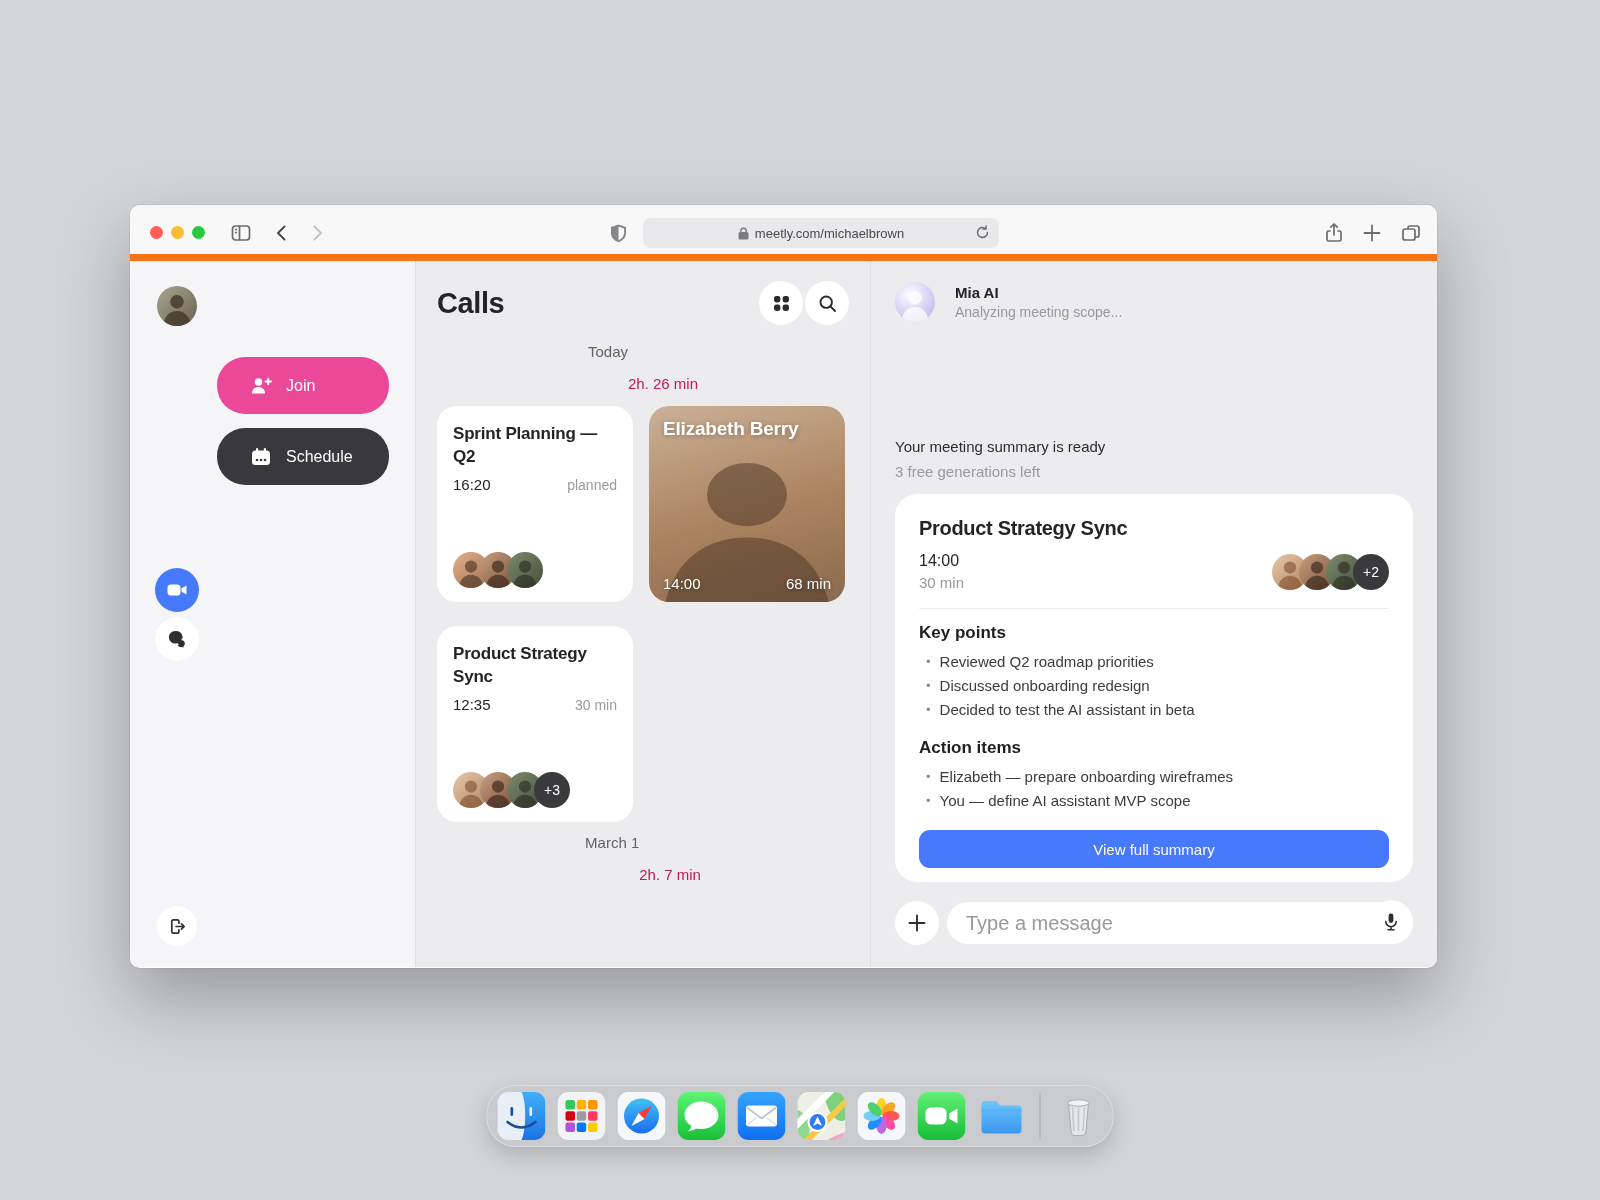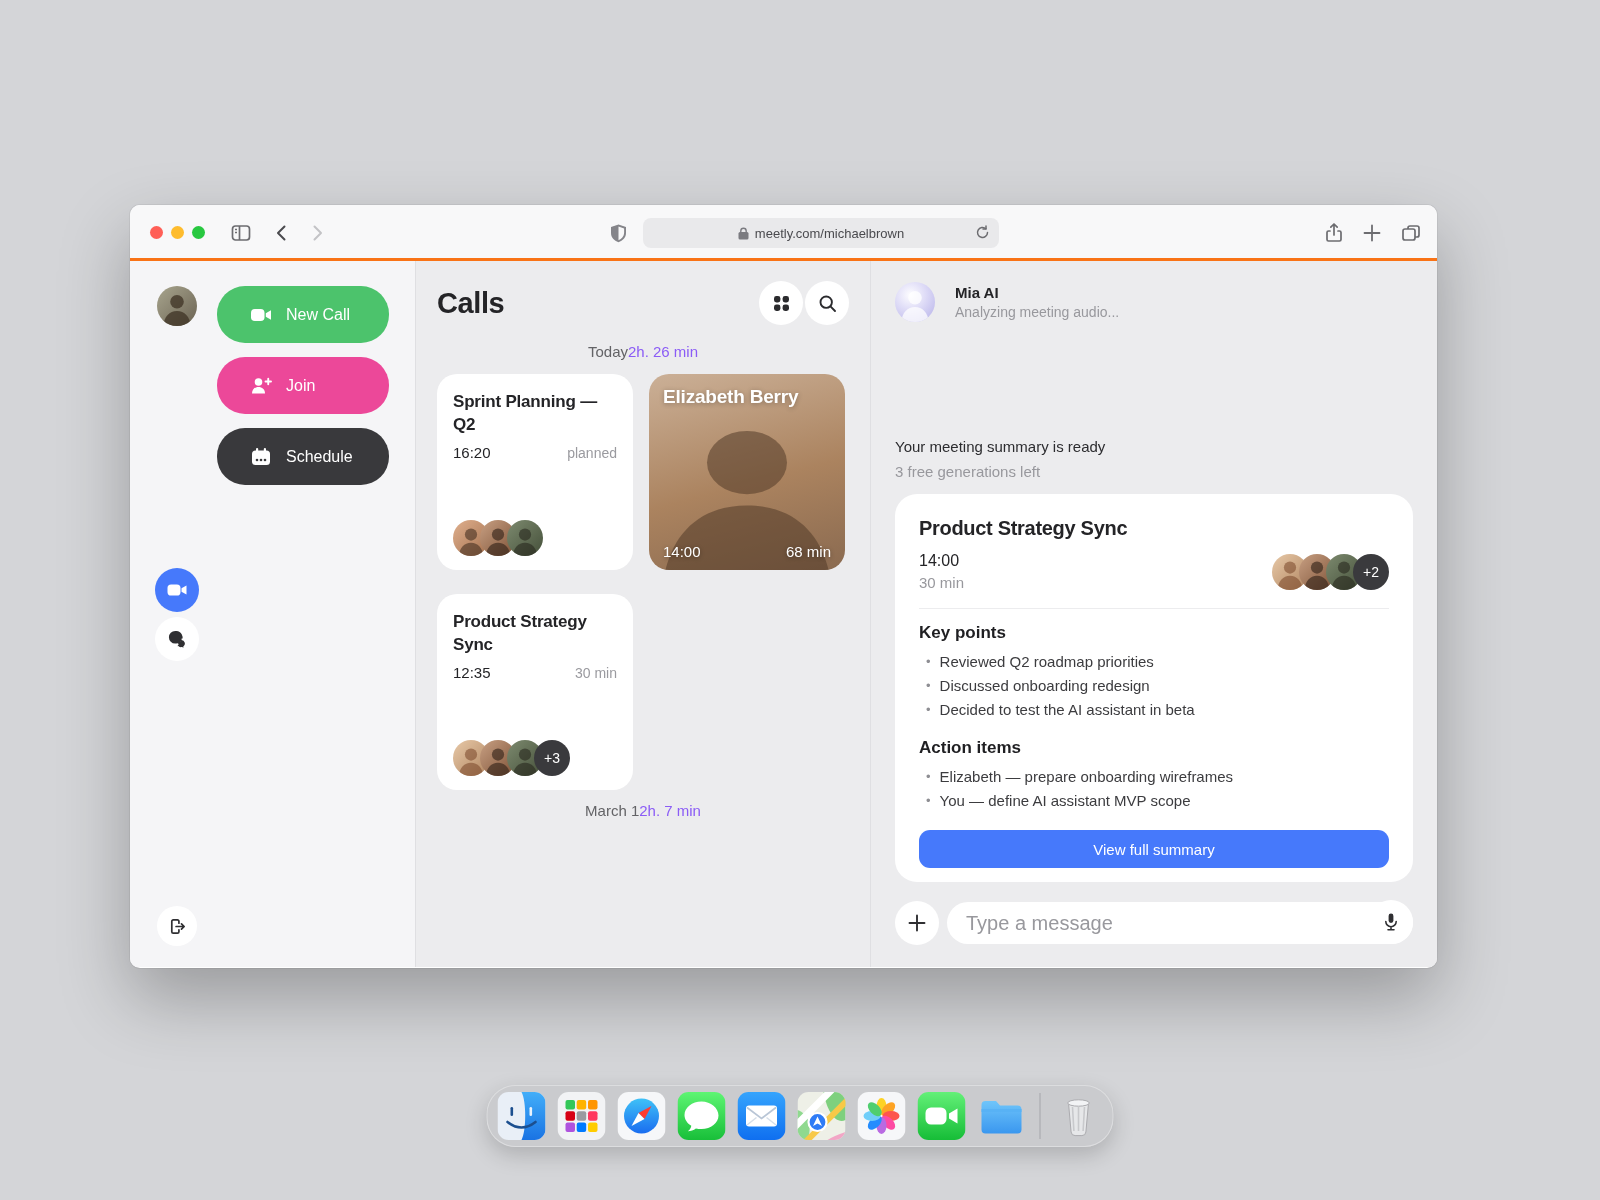--- a/index.html
+++ b/index.html
@@ -3,21 +3,21 @@
 <meta charset="utf-8">
 <style>
   html,body{width:1600px;height:1200px;margin:0;overflow:hidden;background:#d4d5d8;
     font-family:"Liberation Sans","DejaVu Sans",sans-serif;-webkit-font-smoothing:antialiased;}
   *{box-sizing:border-box;}
 
   
   #window{position:absolute;left:130px;top:205px;width:1307px;height:763px;border-radius:10px;
     background:#fff;box-shadow:0 30px 70px rgba(0,0,0,.28),0 0 0 1px rgba(0,0,0,.05);overflow:hidden;}
 
-  .toolbar{position:relative;height:56px;background:#f8f8f9;border-bottom:3px solid #f97316;}
+  .toolbar{position:relative;height:56px;background:#f8f8f9;border-bottom:7px solid #f97316;}
   .lights{position:absolute;left:20px;top:21px;display:flex;gap:8px;}
   .light{width:13px;height:13px;border-radius:50%;}
   .l-red{background:#ff5f57;}.l-yellow{background:#febc2e;}.l-green{background:#28c840;}
   .tb-icon{position:absolute;top:17px;width:22px;height:22px;color:#6c6c70;}
   .tb-icon svg{width:100%;height:100%;}
   .urlbar{position:absolute;left:513px;top:13px;width:356px;height:30px;border-radius:8px;background:#e9e9eb;
     display:flex;align-items:center;justify-content:center;gap:6px;color:#4a4a4e;font-size:13px;}
   .urlbar .reload{position:absolute;right:9px;top:7px;width:15px;height:15px;color:#6c6c70;}
 
   
@@ -46,21 +46,21 @@
   .logout-circle svg{width:19px;height:19px;}
 
   
   .calls-header{display:flex;align-items:center;justify-content:space-between;padding-top:20px;height:64px;}
   .calls-title{font-size:29px;font-weight:700;color:#242427;letter-spacing:-.4px;}
   .hdr-icons{display:flex;}
   .circle-btn{width:44px;height:44px;border-radius:50%;background:#fff;display:flex;align-items:center;justify-content:center;margin-left:2px;border:none;}
   .circle-btn svg{width:19px;height:19px;}
   .section-row{display:flex;justify-content:center;font-size:15px;margin-top:18px;}
   .section-row .s-label{color:#636366;}
-  .section-row .s-total{color:#8b5cf6;}
+  .section-row .s-total{color:#be185d;margin-top:32px;}
   .cards-grid{display:grid;grid-template-columns:196px 196px;column-gap:16px;row-gap:24px;margin-top:14px;}
   .card{width:196px;height:196px;border-radius:20px;position:relative;overflow:hidden;cursor:pointer;}
   .card-white{background:#fff;padding:17px 16px;}
   .cw-title{font-size:17px;font-weight:700;color:#242427;line-height:1.35;letter-spacing:-.2px;}
   .cw-meta{display:flex;justify-content:space-between;margin-top:7px;align-items:baseline;}
   .cw-time{font-size:15px;color:#242427;}
   .cw-status{font-size:14px;color:#9a9a9f;}
   .av-row{position:absolute;left:16px;bottom:14px;display:flex;}
   .av{width:36px;height:36px;border-radius:50%;position:relative;overflow:hidden;flex:none;}
   .av + .av{margin-left:-9px;}
@@ -193,27 +193,20 @@
   </div>
 
   <div class="main">
 
     <div class="sidebar">
       <div class="avatar user-avatar">
         <svg viewBox="0 0 100 100">
             <use href="#person" fill="rgba(64,52,38,.78)"></use>
           </svg>
       </div>
-      <button class="side-btn btn-new">
-        <svg viewBox="0 0 22 22">
-          <rect x="1" y="5" width="13.5" height="12" rx="3.8" fill="#fff"></rect>
-          <path d="M15.8 9.2 L21 6.2 v9.6 L15.8 12.8 z" fill="#fff"></path>
-        </svg>
-        <span>New Call</span>
-      </button>
       <button class="side-btn btn-join">
         <svg viewBox="0 0 22 22">
           <circle cx="8.5" cy="7" r="3.8" fill="#fff"></circle>
           <path d="M2 18.5 c0-4.4 3-6.6 6.5-6.6 s6.5 2.2 6.5 6.6 z" fill="#fff"></path>
           <path d="M15.5 6.5 h5.5 M18.25 3.75 v5.5" stroke="#fff" stroke-width="1.9" stroke-linecap="round"></path>
         </svg>
         <span>Join</span>
       </button>
       <button class="side-btn btn-sched">
         <svg viewBox="0 0 22 22">
@@ -348,21 +341,21 @@
 
     <div class="rightpanel">
       <div class="ai-header">
         <div class="avatar ai-avatar">
           <svg viewBox="0 0 100 100">
               <use href="#person" fill="rgba(255,255,255,.75)"></use>
             </svg>
         </div>
         <div class="ai-names">
           <div class="ai-name">Mia AI</div>
-          <div class="ai-status">Analyzing meeting audio...</div>
+          <div class="ai-status">Analyzing meeting scope...</div>
         </div>
       </div>
 
       <div class="ai-msg">
         <div class="ai-msg-line1">Your meeting summary is ready</div>
         <div class="ai-msg-line2">3 free generations left</div>
       </div>
 
       <div class="summary-card">
         <div class="sum-title">Product Strategy Sync</div>

